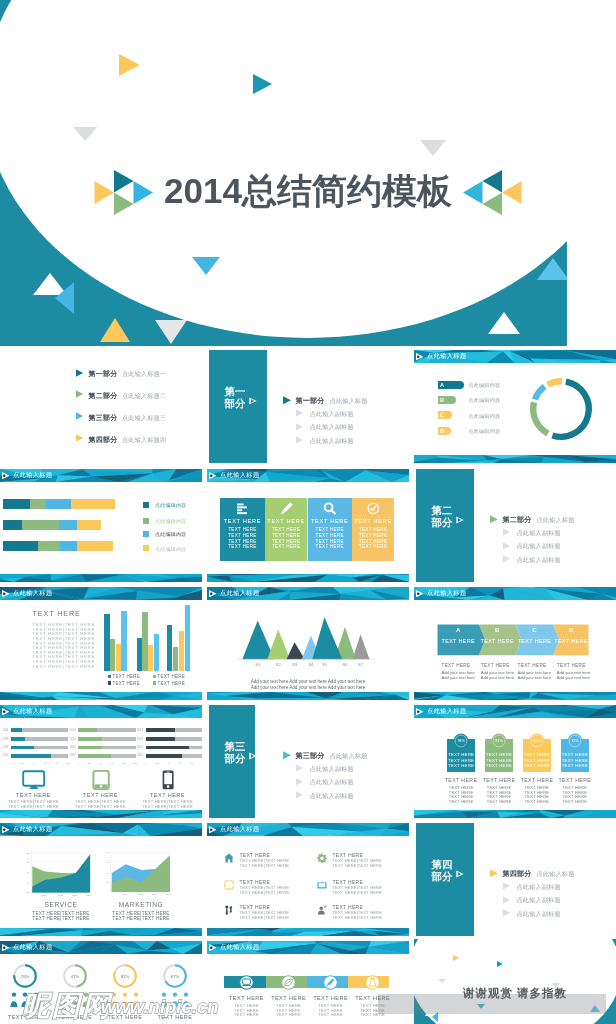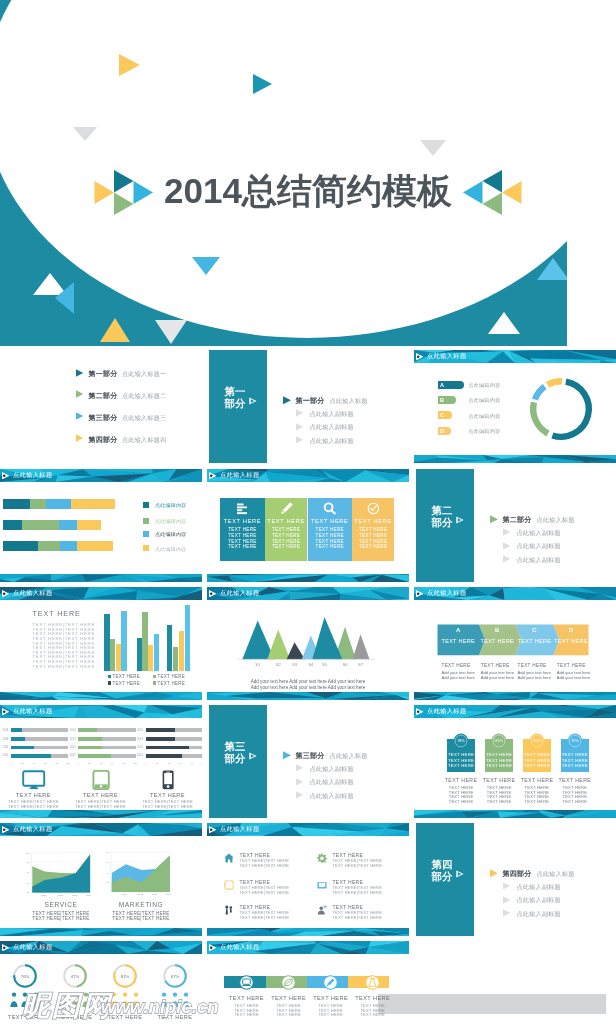--- a/index.html
+++ b/index.html
@@ -841,21 +841,21 @@
           <rect x="6.6" y="0.6" width="11" height="18.6" rx="1.5" fill="#3a4750"></rect>
           <rect x="8.2" y="3" width="7.8" height="11.2" fill="#fff"></rect>
           <circle cx="12.1" cy="16.6" r="1.4" fill="#fff"></circle>
           <rect x="10.2" y="1.7" width="3.8" height="0.7" rx="0.35" fill="#fff"></rect>
         </svg>
         <div class="t" style="left:135.5px;top:88.5px;width:64px;text-align:center;font-size:5.6px;color:#6b737a;letter-spacing:.4px;">TEXT HERE</div>
         <div class="t" style="left:135.5px;top:96px;width:64px;text-align:center;font-size:4.1px;color:#9aa1a6;letter-spacing:.2px;">TEXT HERE|TEXT HERE</div>
         <div class="t" style="left:135.5px;top:100.8px;width:64px;text-align:center;font-size:4.1px;color:#9aa1a6;letter-spacing:.2px;">TEXT HERE|TEXT HERE</div>
       </div>
       <div class="slide c1 r3">
-        <div class="tealbox" style="left:2px;top:1.5px;width:58px;height:113px;text-decoration:underline;">
+        <div class="tealbox" style="left:2px;top:1.5px;width:46px;height:113px;text-decoration:underline;">
           <div class="t" style="left:14px;top:36.8px;width:24px;text-align:center;font-size:10.4px;font-weight:bold;color:#fff;line-height:12px;">第三</div>
           <div class="t" style="left:14px;top:48.5px;width:24px;text-align:center;font-size:10.4px;font-weight:bold;color:#fff;line-height:12px;">部分</div>
           <svg width="8" height="8" viewBox="0 0 8 8" style="position:absolute;left:39.8px;top:47.6px;">
             <polygon points="0.3,0.4 7.6,4 0.3,7.6" fill="#fff"></polygon>
             <polygon points="1.8,2.1 5.2,4 1.8,5.9" fill="#1d8ca3"></polygon>
           </svg>
         </div>
         <svg width="9" height="9" viewBox="0 0 9 9" style="position:absolute;left:75.5px;top:47.6px;">
           <polygon points="0,0.2 8,4.2 0,8.2" fill="#51b6e4"></polygon>
         </svg>
@@ -1407,18 +1407,32 @@
         </svg>
         <svg width="9" height="9" viewBox="0 0 9 9" style="position:absolute;left:161.2px;top:38.5px;">
           <path d="M3.1 0.6 L5.9 0.6 L5.9 2.8 L8.2 8.2 L0.8 8.2 L3.1 2.8 Z" fill="none" stroke="#fbc85b" stroke-width="1" stroke-linejoin="round"></path>
           <line x1="2.6" y1="0.6" x2="6.4" y2="0.6" stroke="#fbc85b" stroke-width="1" stroke-linecap="round"></line>
         </svg>
         <div class="t" style="left:143.7px;top:55.5px;width:44px;text-align:center;font-size:5.6px;color:#6b737a;letter-spacing:.4px;">TEXT HERE</div>
         <div class="t" style="left:143.7px;top:64px;width:44px;text-align:center;font-size:4.1px;color:#9aa1a6;letter-spacing:.2px;">TEXT HERE</div>
         <div class="t" style="left:143.7px;top:68.6px;width:44px;text-align:center;font-size:4.1px;color:#9aa1a6;letter-spacing:.2px;">TEXT HERE</div>
         <div class="t" style="left:143.7px;top:73.2px;width:44px;text-align:center;font-size:4.1px;color:#9aa1a6;letter-spacing:.2px;">TEXT HERE</div>
       </div>
+      <div class="slide c2 r5" style="height:85px;">
+        <div style="position:absolute;left:0;top:0;width:202px;height:85px;background:#1d8ca3;overflow:hidden;">
+          <div style="position:absolute;left:-5px;top:-47px;width:212px;height:158px;background:#fff;border-radius:50%;"></div>
+          <div class="tri" style="left:39px;top:15.5px;border-left:6.5px solid #fbc85b;border-top:3.5px solid transparent;border-bottom:3.5px solid transparent;"></div>
+          <div class="tri" style="left:83px;top:22px;border-left:6px solid #1a97b0;border-top:3.2px solid transparent;border-bottom:3.2px solid transparent;"></div>
+          <div class="tri" style="left:24px;top:40px;border-top:4.5px solid #dcdddf;border-left:4px solid transparent;border-right:4px solid transparent;"></div>
+          <div class="tri" style="left:138px;top:44px;border-top:5px solid #dcdddf;border-left:4.2px solid transparent;border-right:4.2px solid transparent;"></div>
+          <div class="tri" style="left:63px;top:65px;border-top:5.8px solid #44b6e4;border-left:4.5px solid transparent;border-right:4.5px solid transparent;"></div>
+          <div class="tri" style="left:11px;top:70px;border-bottom:7px solid #fff;border-left:5.5px solid transparent;border-right:5.5px solid transparent;"></div>
+          <div class="tri" style="left:18px;top:73px;border-right:6px solid #44b6e4;border-top:5px solid transparent;border-bottom:5px solid transparent;"></div>
+          <div class="tri" style="left:176px;top:66px;border-bottom:7px solid #5bc3ea;border-left:5px solid transparent;border-right:5px solid transparent;"></div>
+        </div>
+        <div class="t" style="left:0;top:47px;width:202px;text-align:center;font-size:11.5px;font-weight:bold;color:#4d555c;letter-spacing:1px;">谢谢观赏 请多指教</div>
+      </div>
     </div>
 
   <div class="wm-brand">昵图网</div>
   <div class="wm-site">www.nipic.cn</div>
   <div class="wm-band"></div>
 </div>
 
 </body></html>

